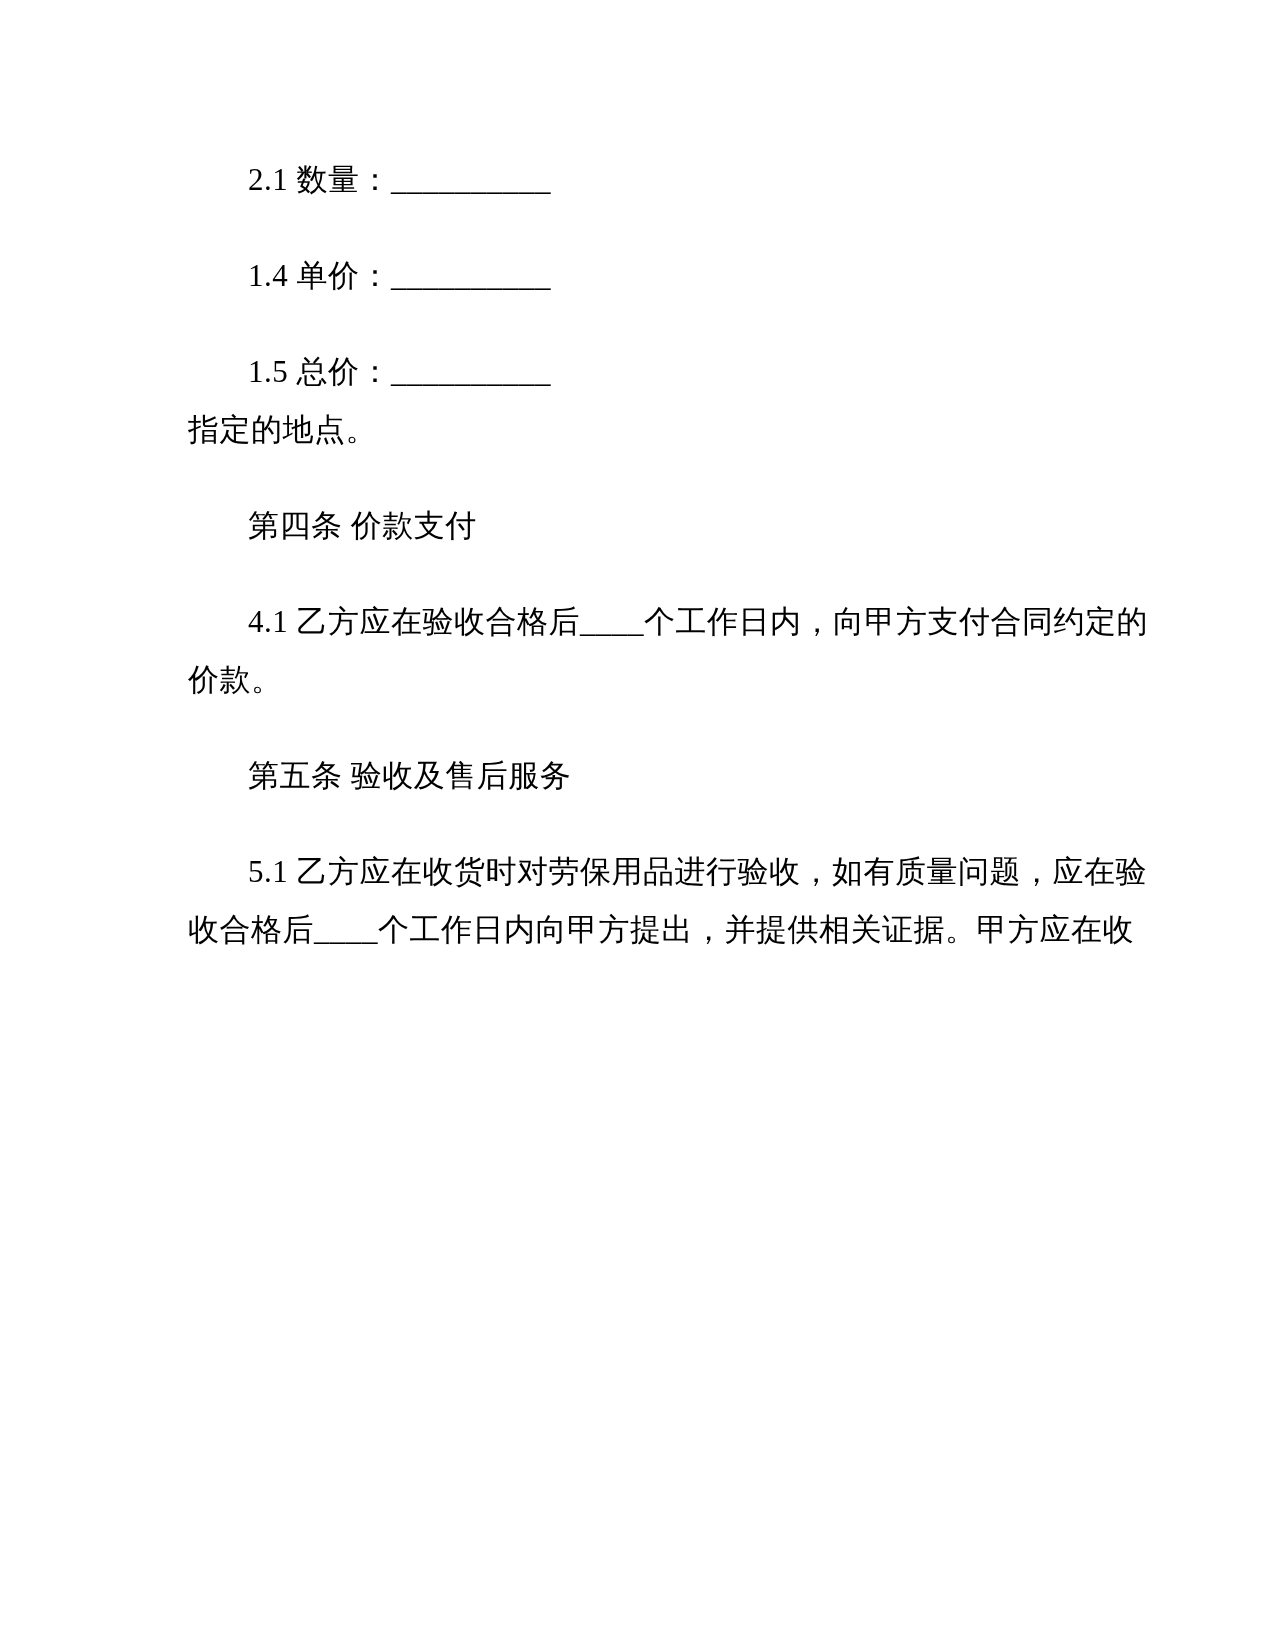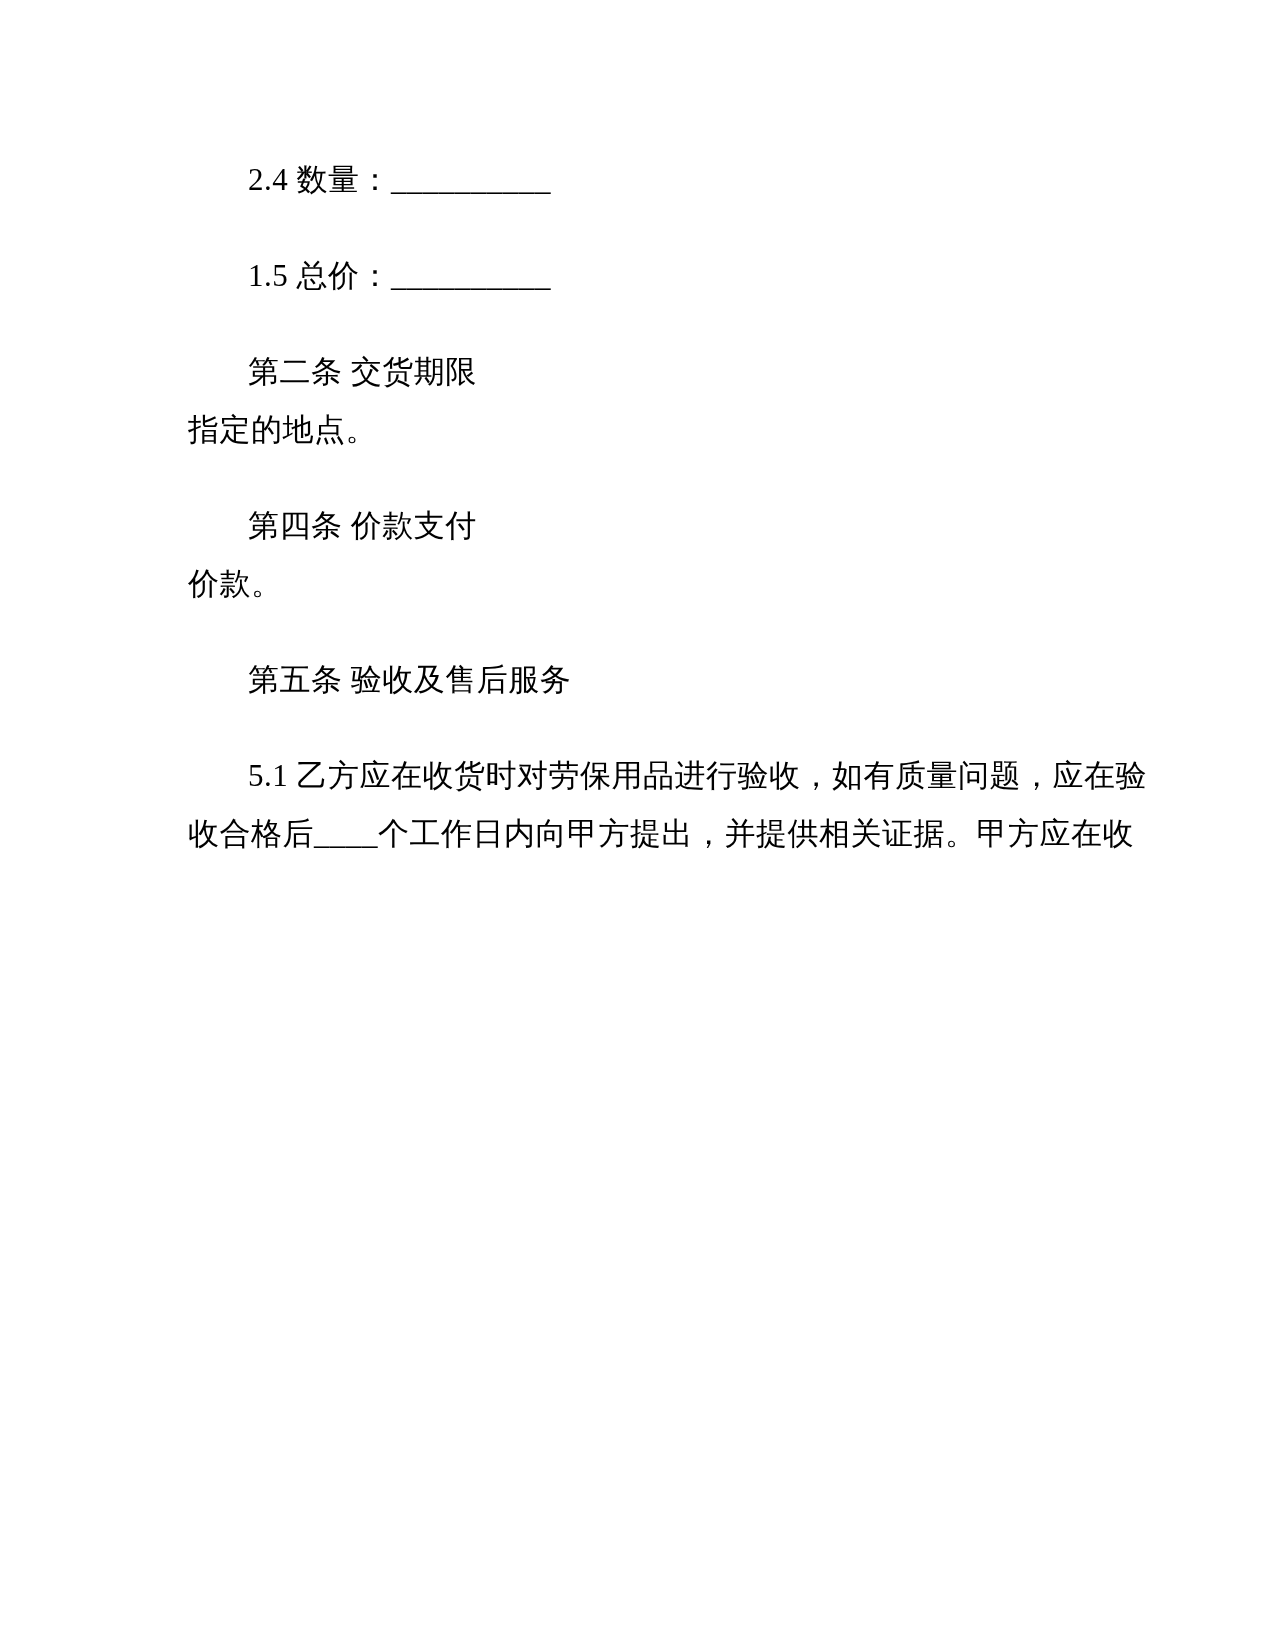--- a/index.html
+++ b/index.html
@@ -32,22 +32,23 @@
   }
   .ln.cont {
     margin-top: 14px;
     text-indent: 0;
   }
 </style>
 </head>
 <body>
 
 <div class="page">
-  <p class="ln">2.4 数量：__________</p>
+  <p class="ln">2.1 数量：__________</p>
+  <p class="ln">1.4 单价：__________</p>
   <p class="ln">1.5 总价：__________</p>
-  <p class="ln">第二条 交货期限</p>
   <p class="ln cont">指定的地点。</p>
   <p class="ln">第四条 价款支付</p>
+  <p class="ln">4.1 乙方应在验收合格后____个工作日内，向甲方支付合同约定的</p>
   <p class="ln cont">价款。</p>
   <p class="ln">第五条 验收及售后服务</p>
   <p class="ln">5.1 乙方应在收货时对劳保用品进行验收，如有质量问题，应在验</p>
   <p class="ln cont">收合格后____个工作日内向甲方提出，并提供相关证据。甲方应在收</p>
 </div>
 
 </body></html>

